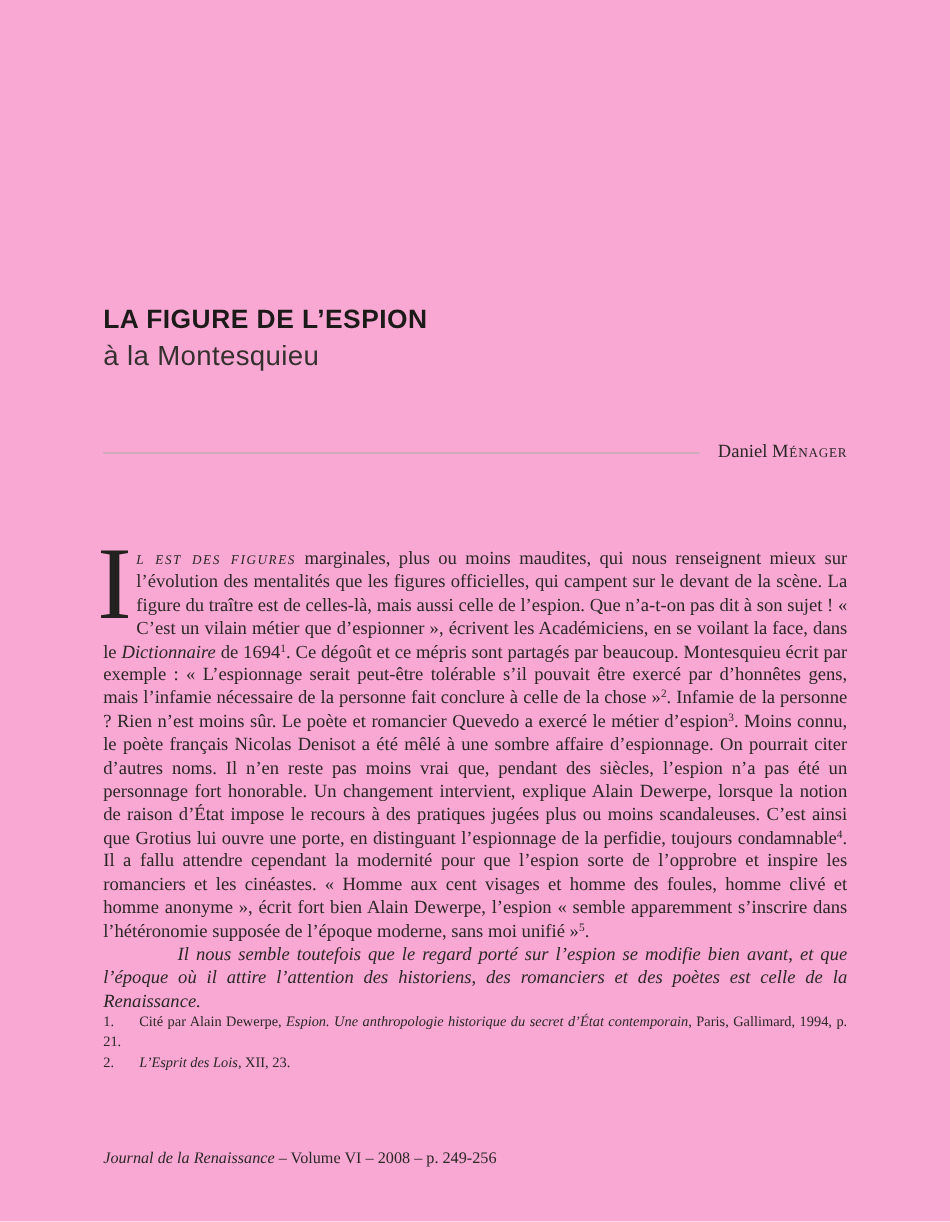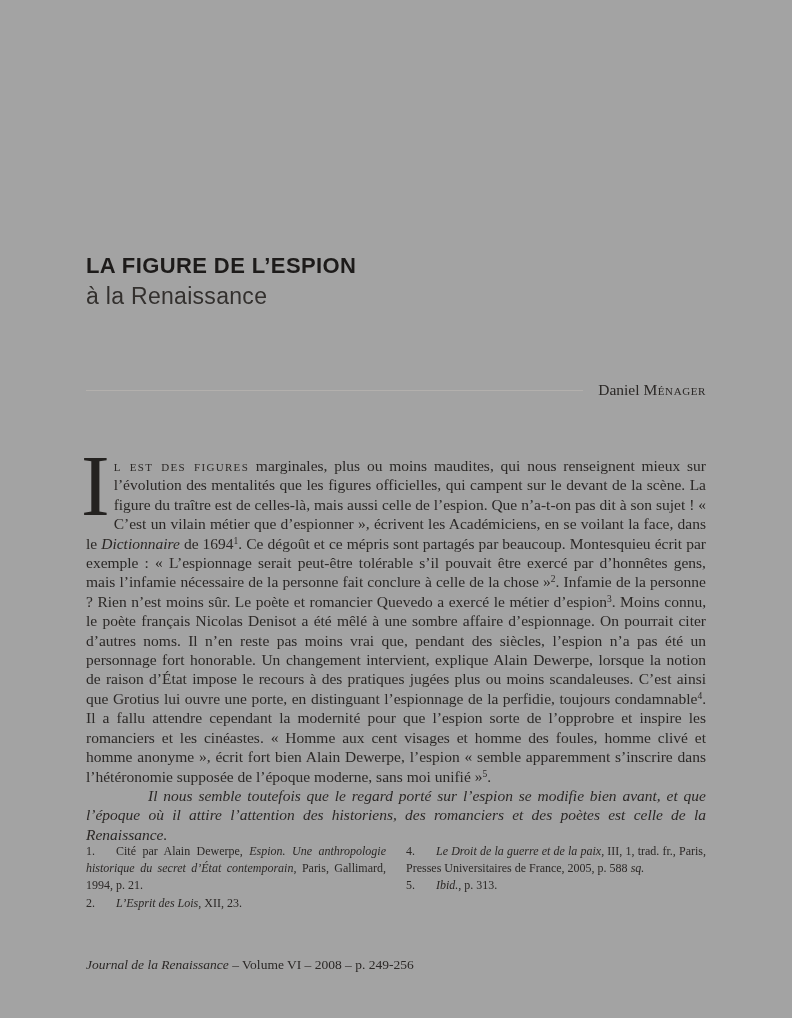--- a/index.html
+++ b/index.html
@@ -1,21 +1,21 @@
 <!DOCTYPE html>
 <html lang="fr"><head>
 <meta charset="utf-8">
 <style>
   * { margin: 0; padding: 0; box-sizing: border-box; }
   html, body { background: #ffffff; }
   .page {
     position: relative;
     width: 792px;
     height: 1018px;
-    background: #a3a3a3;
+    background: #f9a8d4;
     font-family: "Liberation Serif", serif;
     color: #2b2826;
     margin: 0 auto;
     overflow: hidden;
   }
   .header { position: absolute; top: 252px; left: 86px; width: 620px; }
   .title {
     font-family: "Liberation Sans", sans-serif;
     font-weight: 700;
     font-size: 22px;
@@ -25,42 +25,42 @@
   }
   .subtitle {
     font-family: "Liberation Sans", sans-serif;
     font-weight: 400;
     font-size: 23px;
     line-height: 32px;
     letter-spacing: 0.3px;
     color: #33302e;
   }
   .author-row {
-    position: absolute; top: 381px; left: 86px; width: 620px;
+    position: absolute; top: 368px; left: 86px; width: 620px;
     display: flex; align-items: center; justify-content: space-between;
   }
   .author-rule { flex: 1 1 auto; border-top: 1px solid #b3b0ad; margin-right: 15px; }
   .author-name { font-size: 15.5px; color: #2b2826; white-space: nowrap; }
   .sc-name { font-variant: small-caps; letter-spacing: 0.6px; }
   .body-text {
     position: absolute; top: 456px; left: 86px; width: 620px;
     font-size: 15.5px; line-height: 19.4px;
     text-align: justify;
   }
   .body-text p { margin: 0; }
   .para-indent { text-indent: 62px; font-style: italic; }
   .dropcap {
     float: left;
     font-size: 86px;
     line-height: 55px;
     height: 56px;
     margin: 3px 4px 0 -5px;
     color: #242220;
   }
-  .sc { font-variant: small-caps; letter-spacing: 1.3px; }
+  .sc { font-variant: small-caps; letter-spacing: 1.3px; font-style: italic; }
   .fnref {
     font-size: 9.5px;
     vertical-align: baseline;
     position: relative;
     top: -5px;
     line-height: 0;
   }
   .it { font-style: italic; }
   .footnotes {
     position: absolute; top: 843px; left: 86px; width: 620px;
@@ -78,39 +78,35 @@
     color: #2b2826;
   }
 </style>
 </head>
 <body>
 
 <div class="page">
 
   <header class="header">
     <h1 class="title">LA FIGURE DE L’ESPION</h1>
-    <div class="subtitle">à la Renaissance</div>
+    <div class="subtitle">à la Montesquieu</div>
   </header>
 
   <div class="author-row">
     <div class="author-rule"></div>
     <div class="author-name"><span>Daniel </span><span class="sc-name">Ménager</span></div>
   </div>
 
   <main class="body-text">
     <p><span class="dropcap">I</span><span class="sc">l est des figures</span><span> marginales, plus ou moins maudites, qui nous renseignent mieux sur l’évolution des mentalités que les figures officielles, qui campent sur le devant de la scène. La figure du traître est de celles-là, mais aussi celle de l’espion. Que n’a-t-on pas dit à son sujet ! « C’est un vilain métier que d’espionner », écrivent les Académiciens, en se voilant la face, dans le </span><span class="it">Dictionnaire</span><span> de 1694</span><sup class="fnref">1</sup><span>. Ce dégoût et ce mépris sont partagés par beaucoup. Montesquieu écrit par exemple : « L’espionnage serait peut-être tolérable s’il pouvait être exercé par d’honnêtes gens, mais l’infamie nécessaire de la personne fait conclure à celle de la chose »</span><sup class="fnref">2</sup><span>. Infamie de la personne ? Rien n’est moins sûr. Le poète et romancier Quevedo a exercé le métier d’espion</span><sup class="fnref">3</sup><span>. Moins connu, le poète français Nicolas Denisot a été mêlé à une sombre affaire d’espionnage. On pourrait citer d’autres noms. Il n’en reste pas moins vrai que, pendant des siècles, l’espion n’a pas été un personnage fort honorable. Un changement intervient, explique Alain Dewerpe, lorsque la notion de raison d’État impose le recours à des pratiques jugées plus ou moins scandaleuses. C’est ainsi que Grotius lui ouvre une porte, en distinguant l’espionnage de la perfidie, toujours condamnable</span><sup class="fnref">4</sup><span>. Il a fallu attendre cependant la modernité pour que l’espion sorte de l’opprobre et inspire les romanciers et les cinéastes. « Homme aux cent visages et homme des foules, homme clivé et homme anonyme », écrit fort bien Alain Dewerpe, l’espion « semble apparemment s’inscrire dans l’hétéronomie supposée de l’époque moderne, sans moi unifié »</span><sup class="fnref">5</sup><span>.</span></p>
     <p class="para-indent">Il nous semble toutefois que le regard porté sur l’espion se modifie bien avant, et que l’époque où il attire l’attention des historiens, des romanciers et des poètes est celle de la Renaissance.</p>
   </main>
 
   <section class="footnotes">
     <div class="fn-col fn">
       <p><span class="fn-num">1.</span><span>Cité par Alain Dewerpe, </span><span class="it">Espion. Une anthropologie historique du secret d’État contemporain</span><span>, Paris, Gallimard, 1994, p. 21.</span></p>
       <p><span class="fn-num">2.</span><span class="it">L’Esprit des Lois</span><span>, XII, 23.</span></p>
     </div>
-    <div class="fn-col fn">
-      <p><span class="fn-num">4.</span><span class="it">Le Droit de la guerre et de la paix</span><span>, III, 1, trad. fr., Paris, Presses Universitaires de France, 2005, p. 588 </span><span class="it">sq.</span></p>
-      <p><span class="fn-num">5.</span><span class="it">Ibid.</span><span>, p. 313.</span></p>
-    </div>
   </section>
 
   <footer class="footer"><span class="it">Journal de la Renaissance</span><span> – Volume VI – 2008 – p. 249-256</span></footer>
 
 </div>
 
 </body></html>

